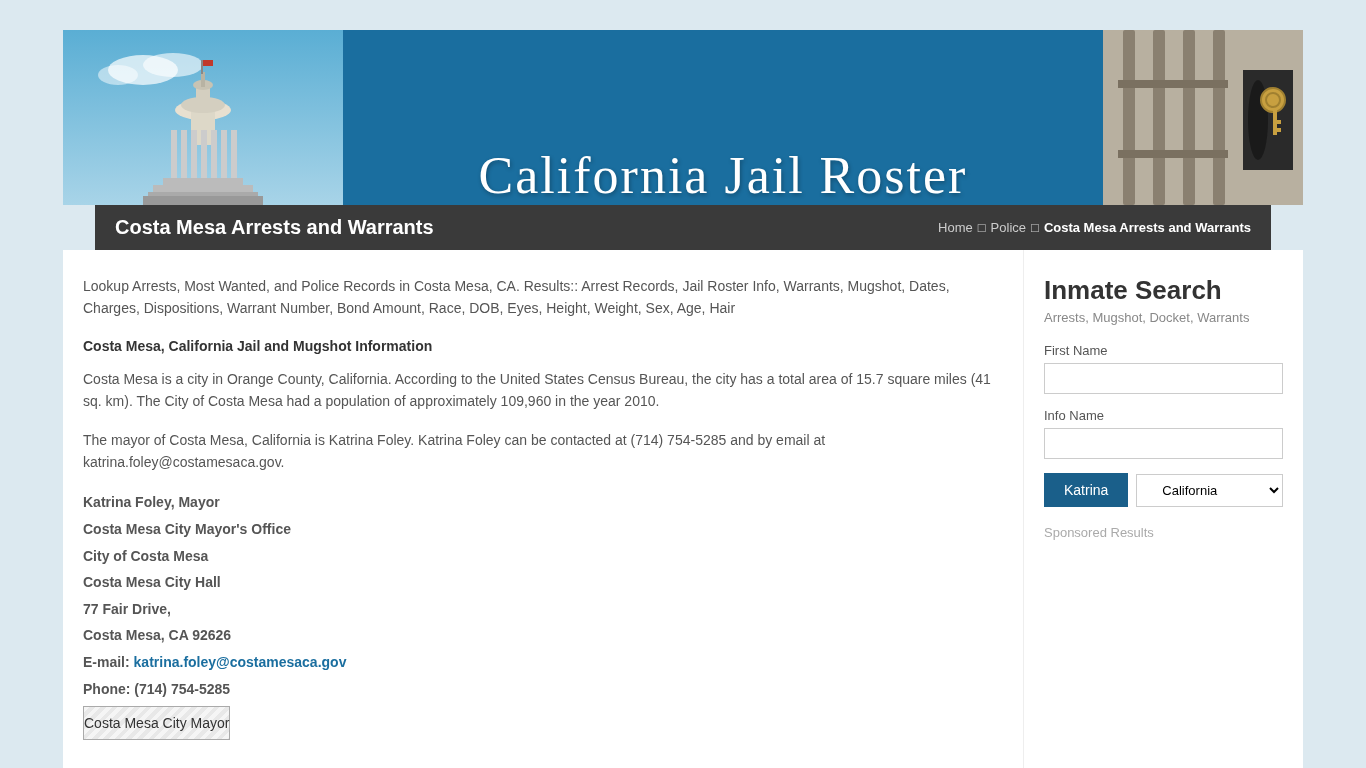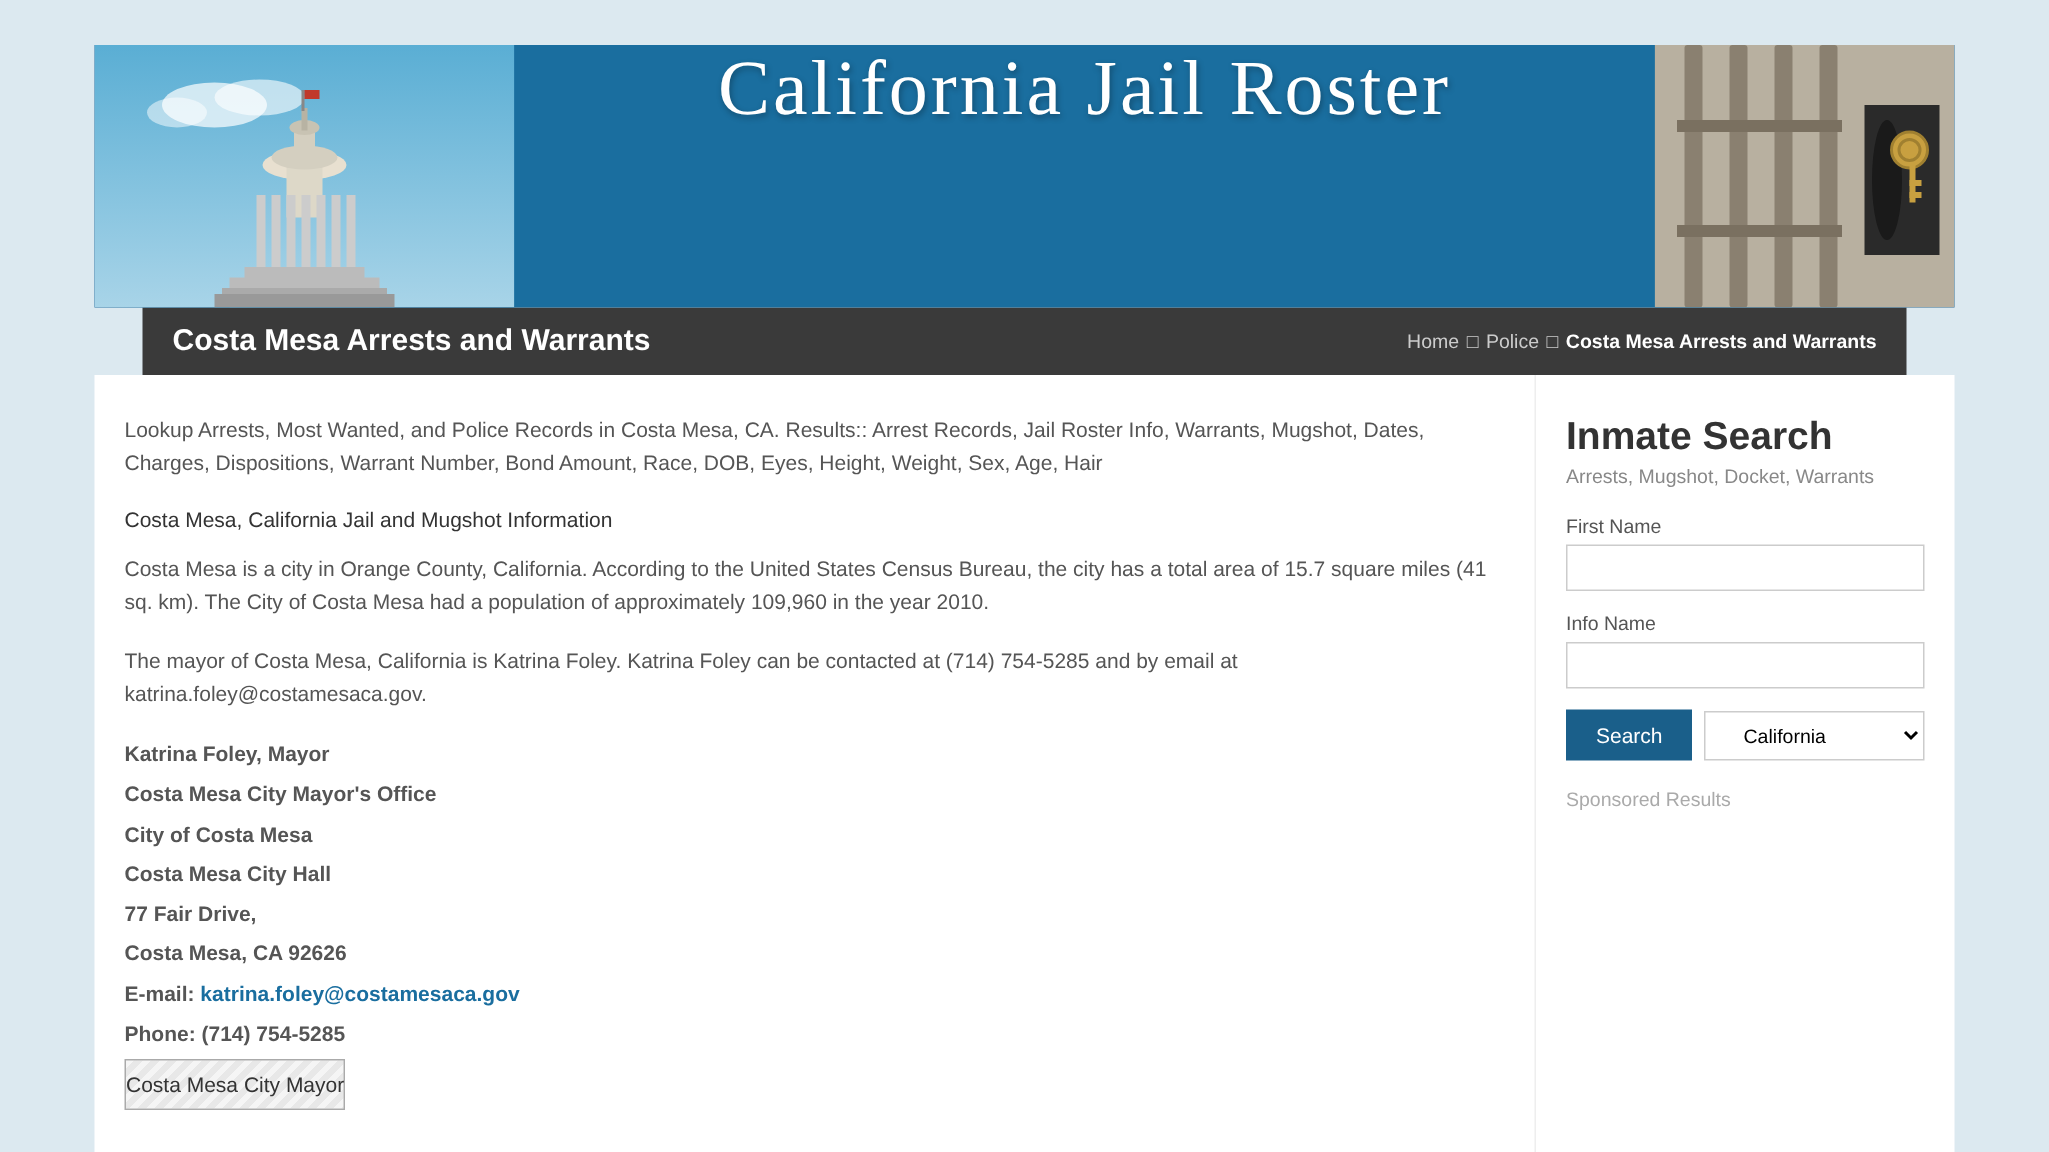--- a/index.html
+++ b/index.html
@@ -34,22 +34,23 @@
     }
 
     .capitol-svg {
       width: 100%;
       height: 100%;
     }
 
     .header-center {
       flex: 1;
       display: flex;
-      align-items: flex-start;
+      align-items: flex-end;
       justify-content: center;
+      margin-top: 36px;
     }
 
     .site-title {
       font-family: 'Palatino Linotype', Palatino, serif;
       font-size: 52px;
       color: #fff;
       letter-spacing: 2px;
       text-shadow: 1px 2px 4px rgba(0,0,0,0.3);
       font-weight: normal;
     }
@@ -127,21 +128,21 @@
     }
 
     
     .intro-paragraph {
       color: #555;
       line-height: 1.6;
       margin-bottom: 18px;
     }
 
     .section-heading {
-      font-weight: normal;
+      font-weight: bold;
       color: #333;
       margin-bottom: 14px;
     }
 
     .body-paragraph {
       color: #555;
       line-height: 1.6;
       margin-bottom: 16px;
     }
 
@@ -366,21 +367,21 @@
       <label class="form-label">First Name</label>
       <input type="text" class="form-input" value="" style="">
     </div>
 
     <div class="form-group">
       <label class="form-label">Info Name</label>
       <input type="text" class="form-input" value="" style="">
     </div>
 
     <div class="search-row">
-      <button class="search-btn">Search</button>
+      <button class="search-btn">Katrina</button>
       <select class="state-select">
         <option value="California">California</option>
         <option value="Alabama">Alabama</option>
         <option value="Alaska">Alaska</option>
         <option value="Arizona">Arizona</option>
         <option value="Arkansas">Arkansas</option>
         <option value="Colorado">Colorado</option>
         <option value="Connecticut">Connecticut</option>
         <option value="Delaware">Delaware</option>
         <option value="Florida">Florida</option>

